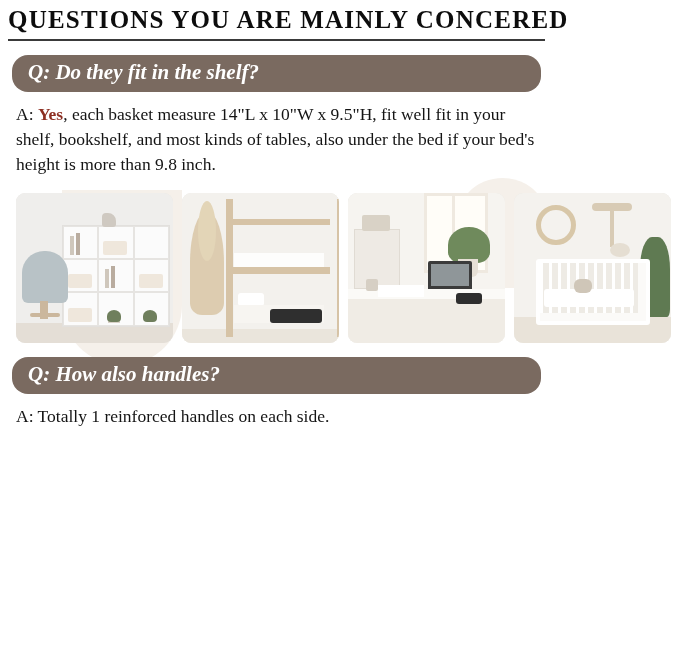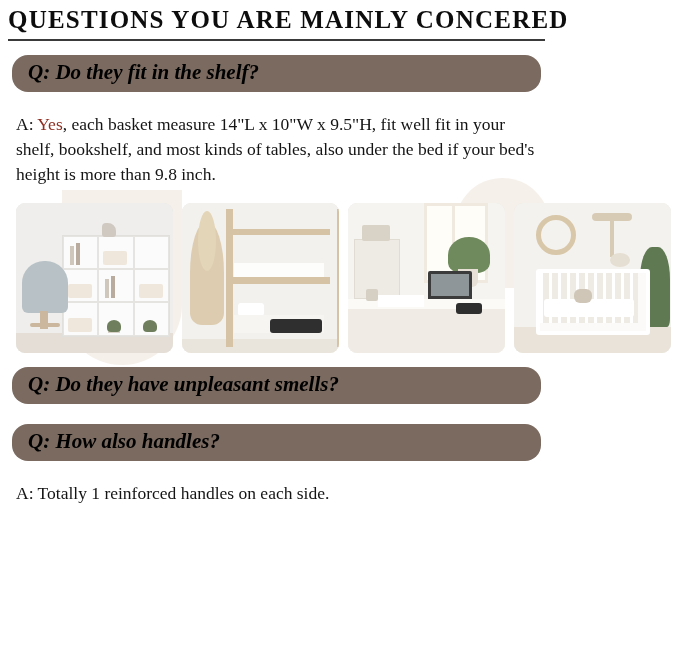--- a/index.html
+++ b/index.html
@@ -53,39 +53,39 @@
     text-align: center;
     color: #0d0d0d;
     margin: 6px 0 2px 0;
     white-space: nowrap;
     border-bottom: 2px solid #3a3a3a;
     padding-bottom: 5px;
   }
 
   .q-bar {
     background: #7a6a60;
-    color: #000000;
+    color: #ffffff;
     font-style: italic;
     font-weight: bold;
     font-size: 21px;
     border-radius: 16px;
     padding: 5px 16px 7px 16px;
-    margin: 14px 4px 20px 4px;
+    margin: 14px 4px 10px 4px;
     box-sizing: border-box;
   }
 
   .answer {
     font-size: 17.5px;
     line-height: 1.42;
     color: #141414;
     margin: 0 8px 0 8px;
   }
   .answer .em {
     color: #8d2f22;
-    font-weight: normal;
+    font-weight: bold;
   }
 
   .gallery {
     display: flex;
     gap: 9px;
     margin: 16px 8px 4px 8px;
   }
   .shot {
     width: 157px;
     height: 150px;
@@ -275,19 +275,18 @@
       <div class="s4-bigplant"></div>
       <div class="s4-crib"></div>
       <div class="s4-slats"></div>
       <div class="s4-bed"></div>
       <div class="s4-toy"></div>
       <div class="s4-mobile-hang"></div>
     </div>
 
   </div>
 
-  <div class="q-bar">Q: Do they have unpleasant smells?</div>
 
 
   <div class="q-bar">Q: How also handles?</div>
   <p class="tail">A: Totally 1 reinforced handles on each side.</p>
 
 </div>
 
 </body></html>

